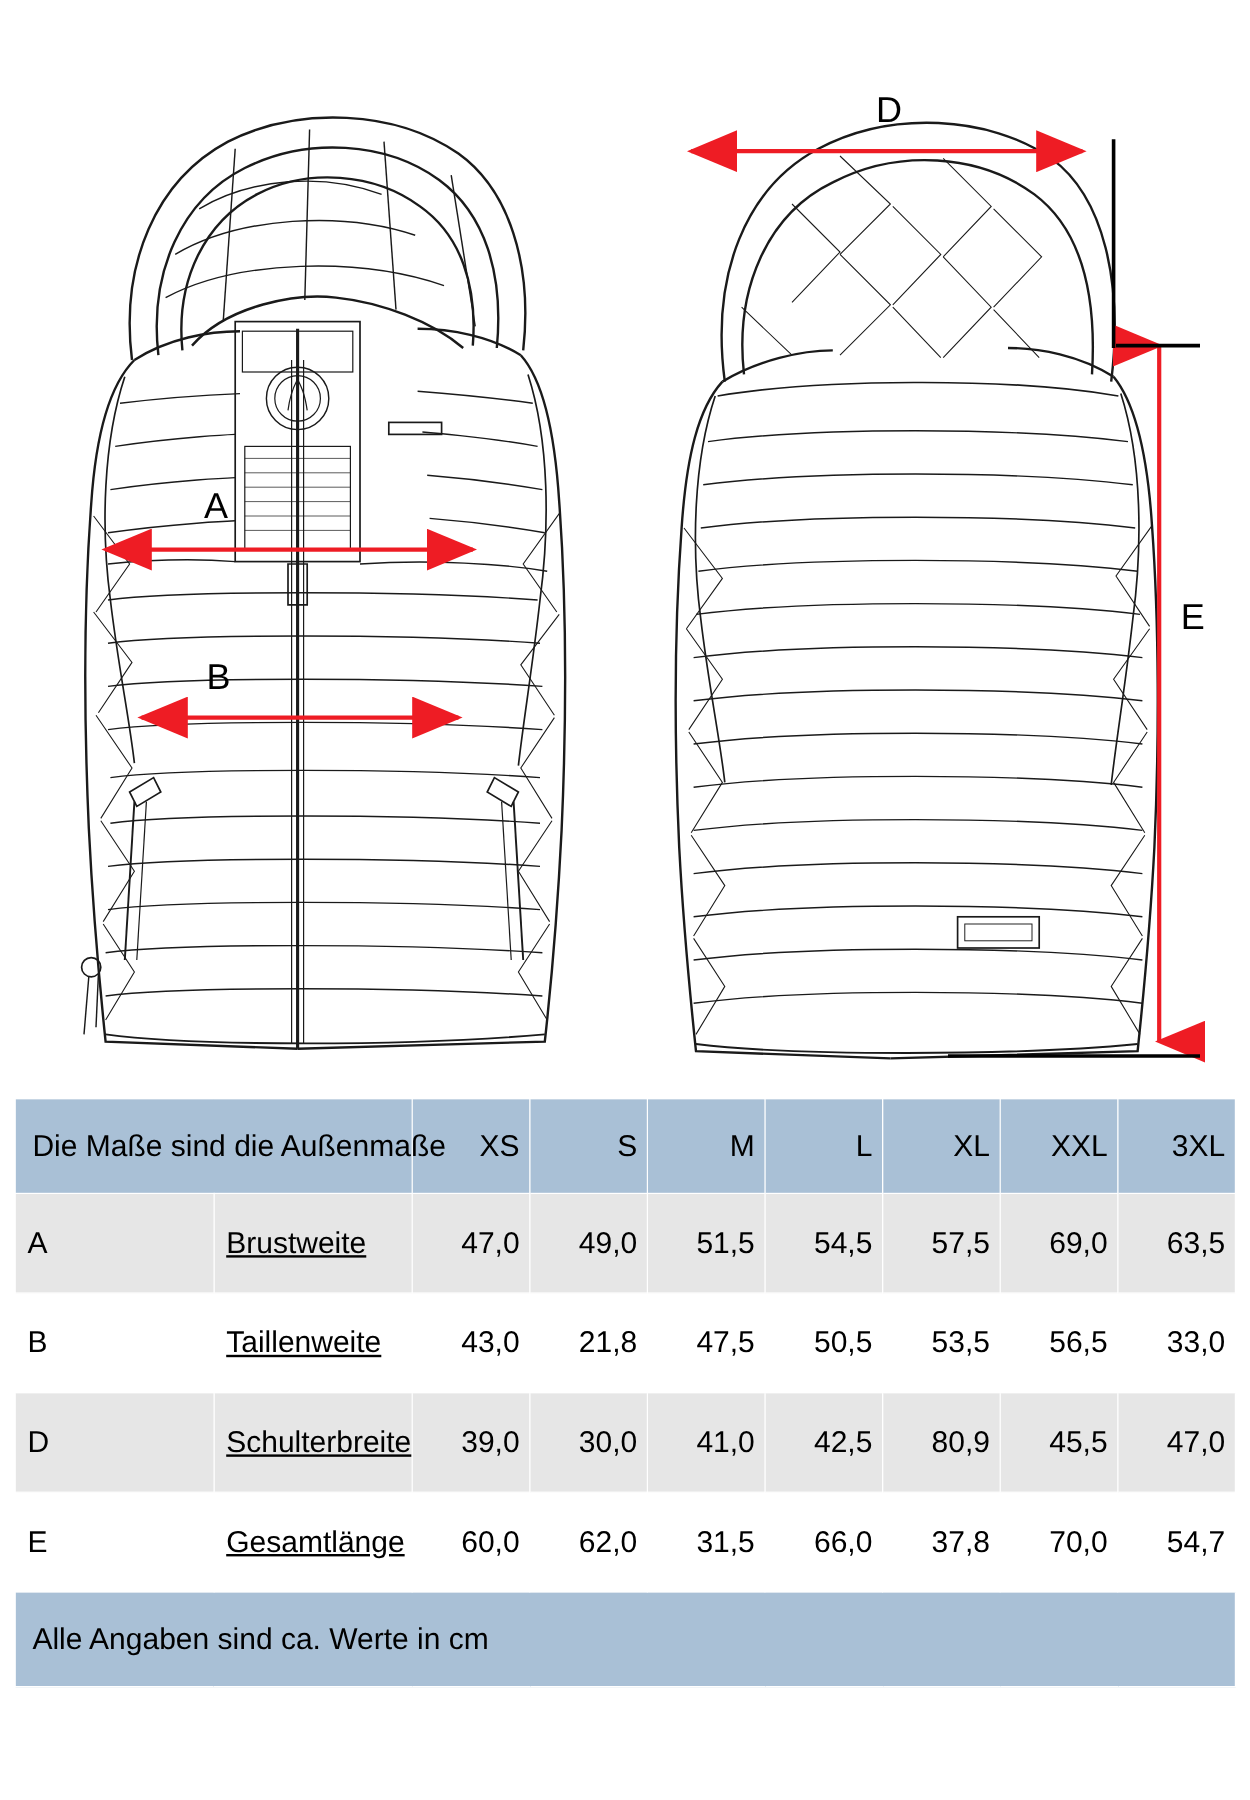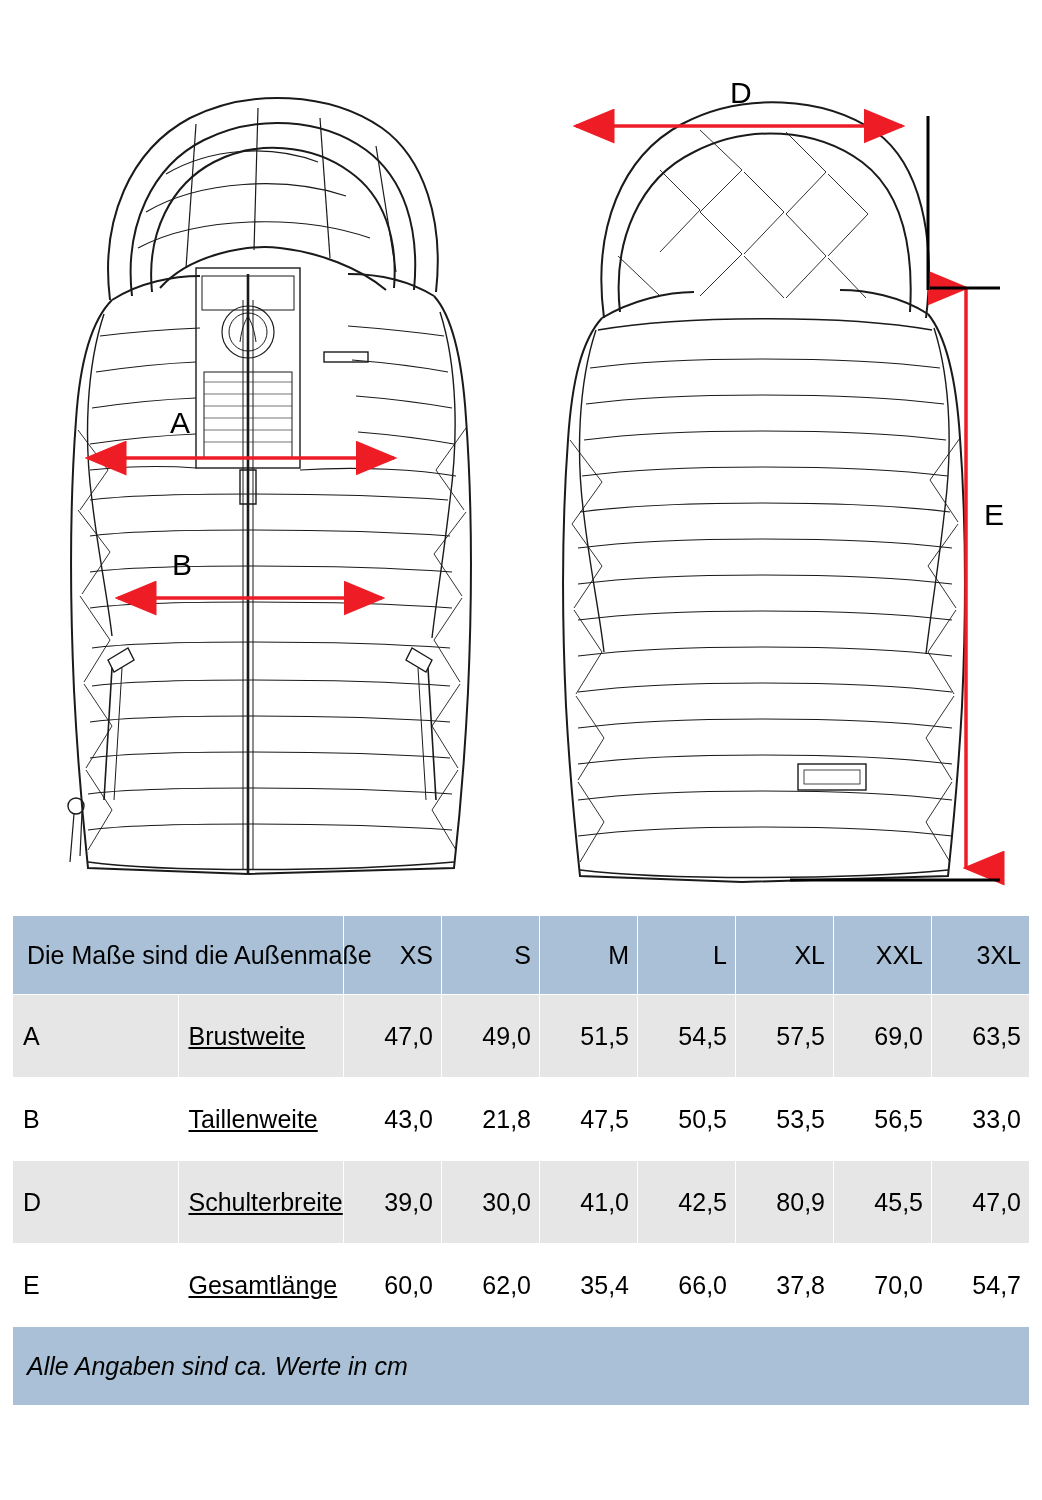--- a/index.html
+++ b/index.html
@@ -83,21 +83,20 @@
   tr.head-row td.col-title {
     text-align: left;
     padding-left: 14px;
   }
   tr.foot-row td {
     background: #a9c0d6;
     height: 58px;
     text-align: left;
     padding-left: 14px;
     font-size: 25px;
-    font-style: italic;
   }
 </style>
 </head>
 <body>
 
 <div class="page">
 
   <div class="illustration">
     <svg width="1042" height="910" viewBox="0 0 1042 910" xmlns="http://www.w3.org/2000/svg">
       <defs>
@@ -312,21 +311,21 @@
           <td class="col-size">80,9</td>
           <td class="col-size">45,5</td>
           <td class="col-size">47,0</td>
         </tr>
 
         <tr class="data-row even">
           <td class="col-key">E</td>
           <td class="col-desc">Gesamtlänge</td>
           <td class="col-size">60,0</td>
           <td class="col-size">62,0</td>
-          <td class="col-size">35,4</td>
+          <td class="col-size">31,5</td>
           <td class="col-size">66,0</td>
           <td class="col-size">37,8</td>
           <td class="col-size">70,0</td>
           <td class="col-size">54,7</td>
         </tr>
 
         <tr class="foot-row">
           <td colspan="9">Alle Angaben sind ca. Werte in cm</td>
         </tr>
       </tbody>

